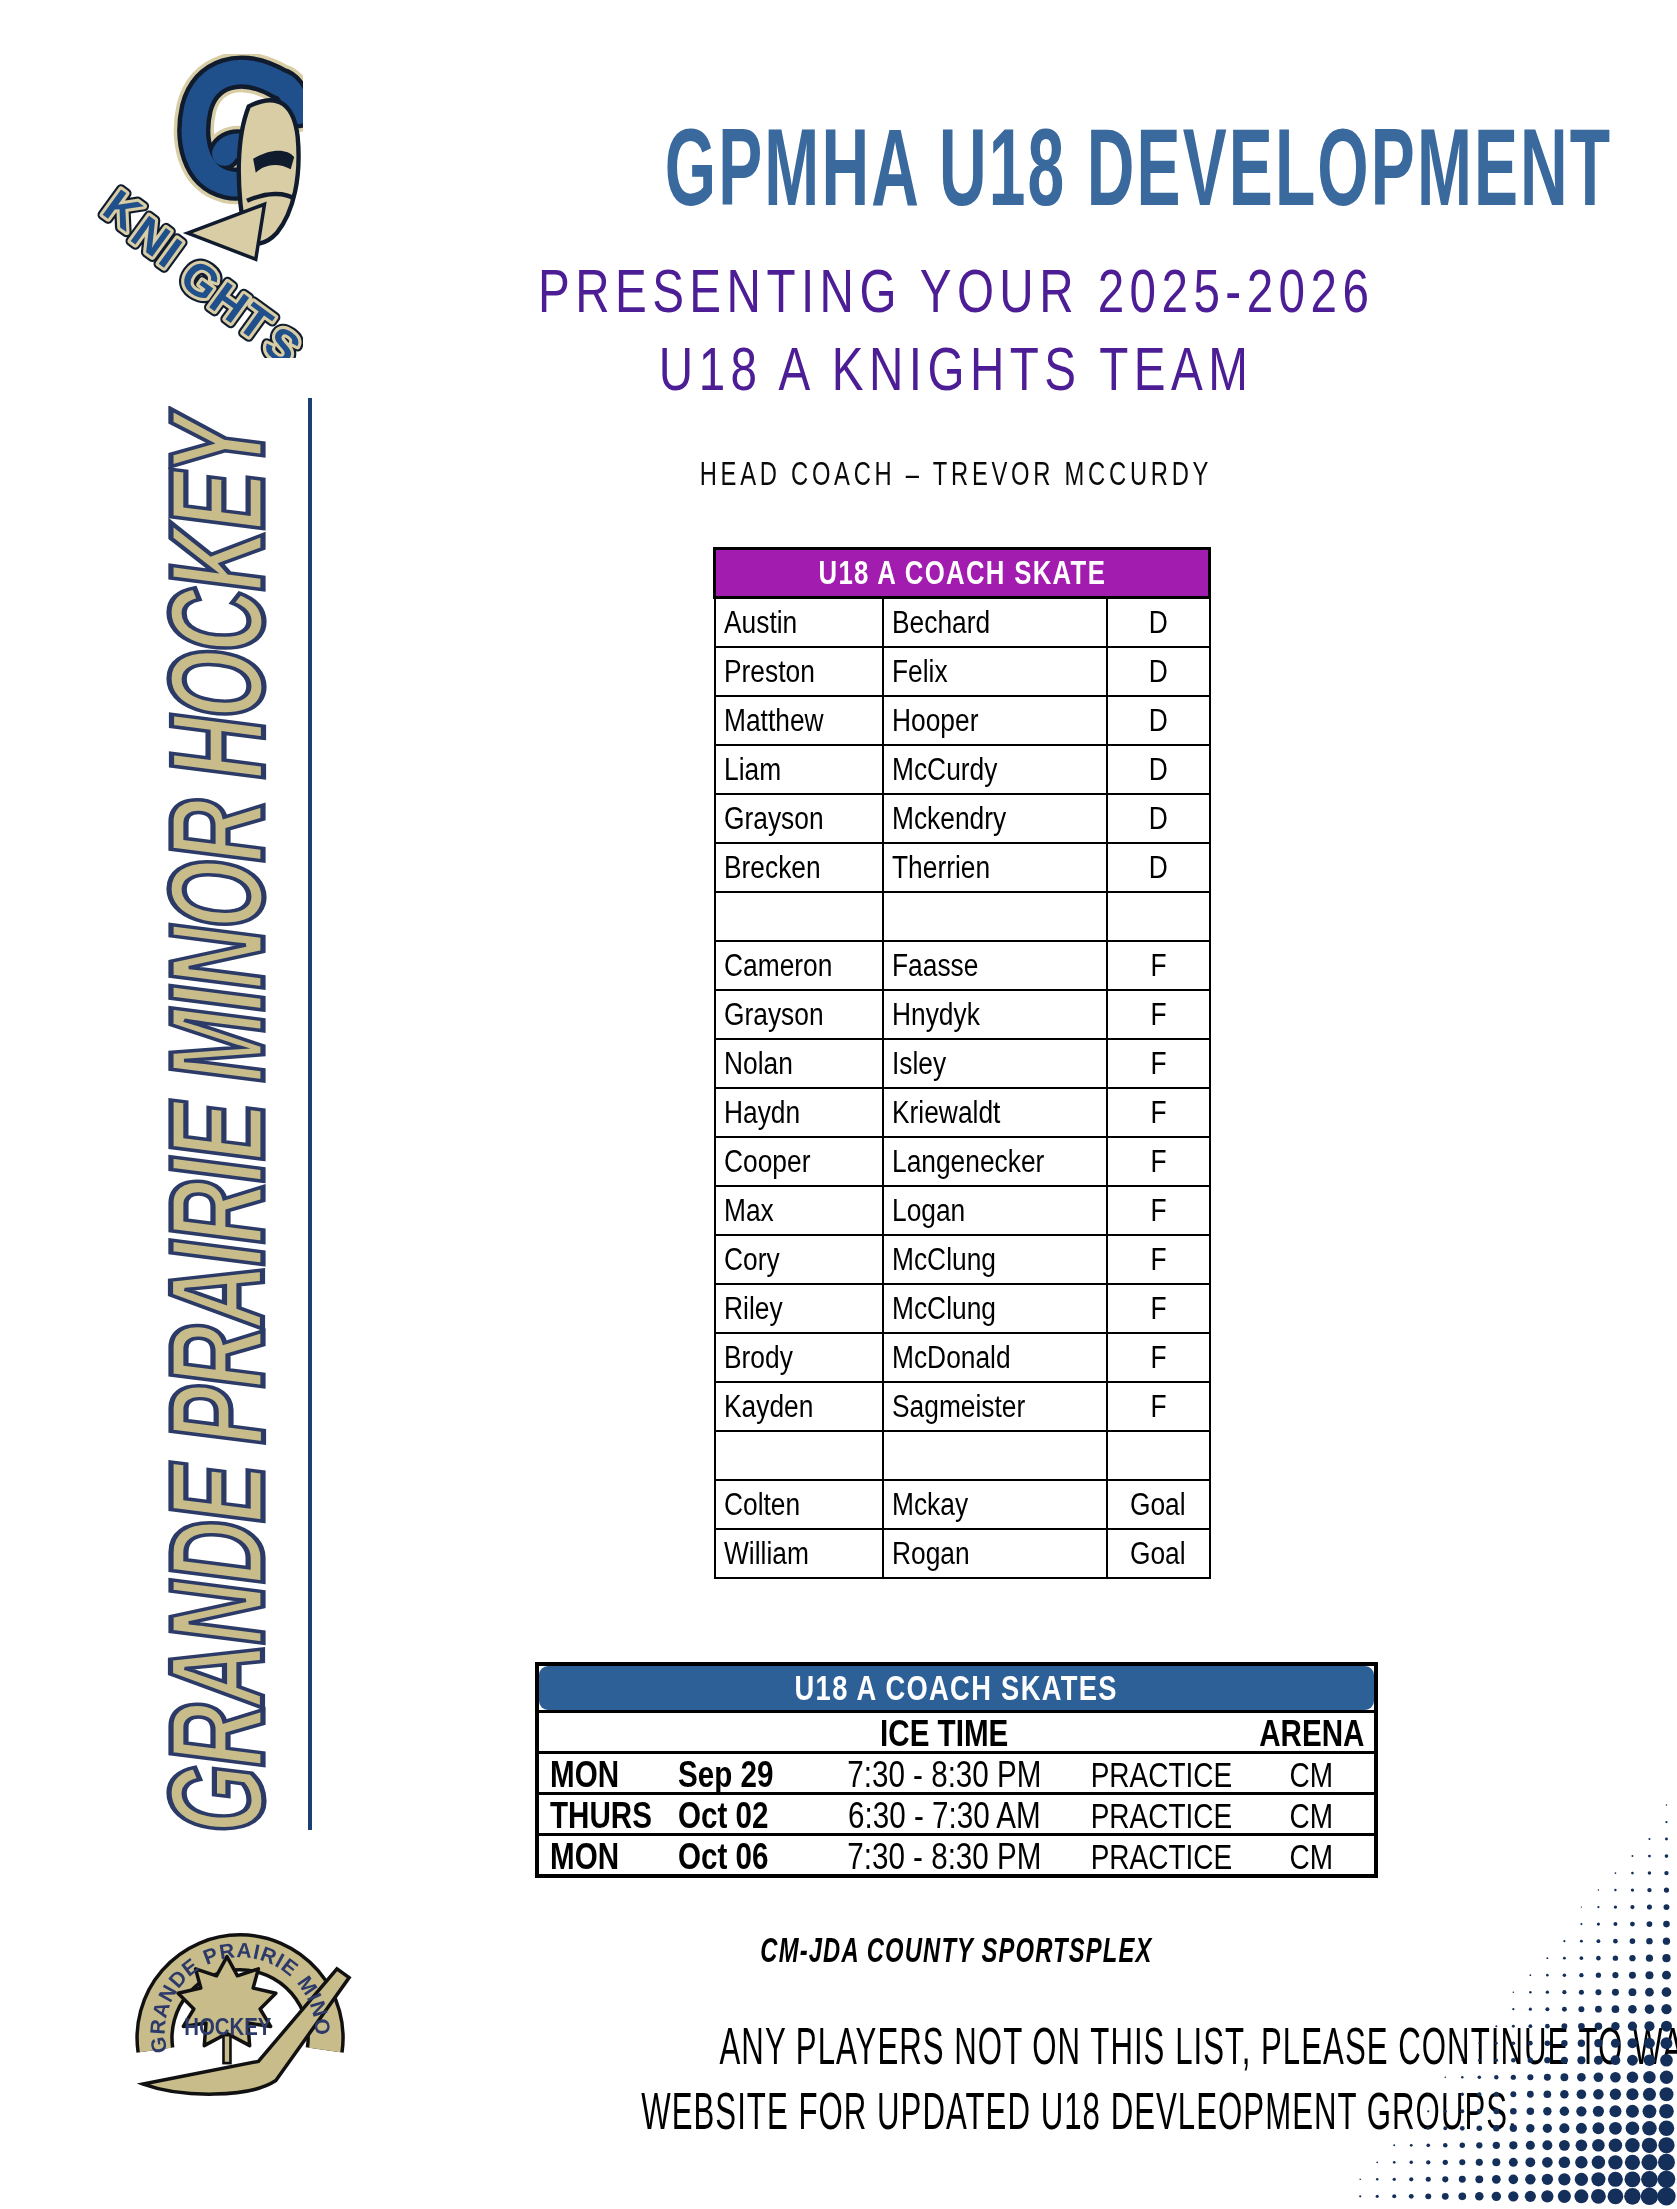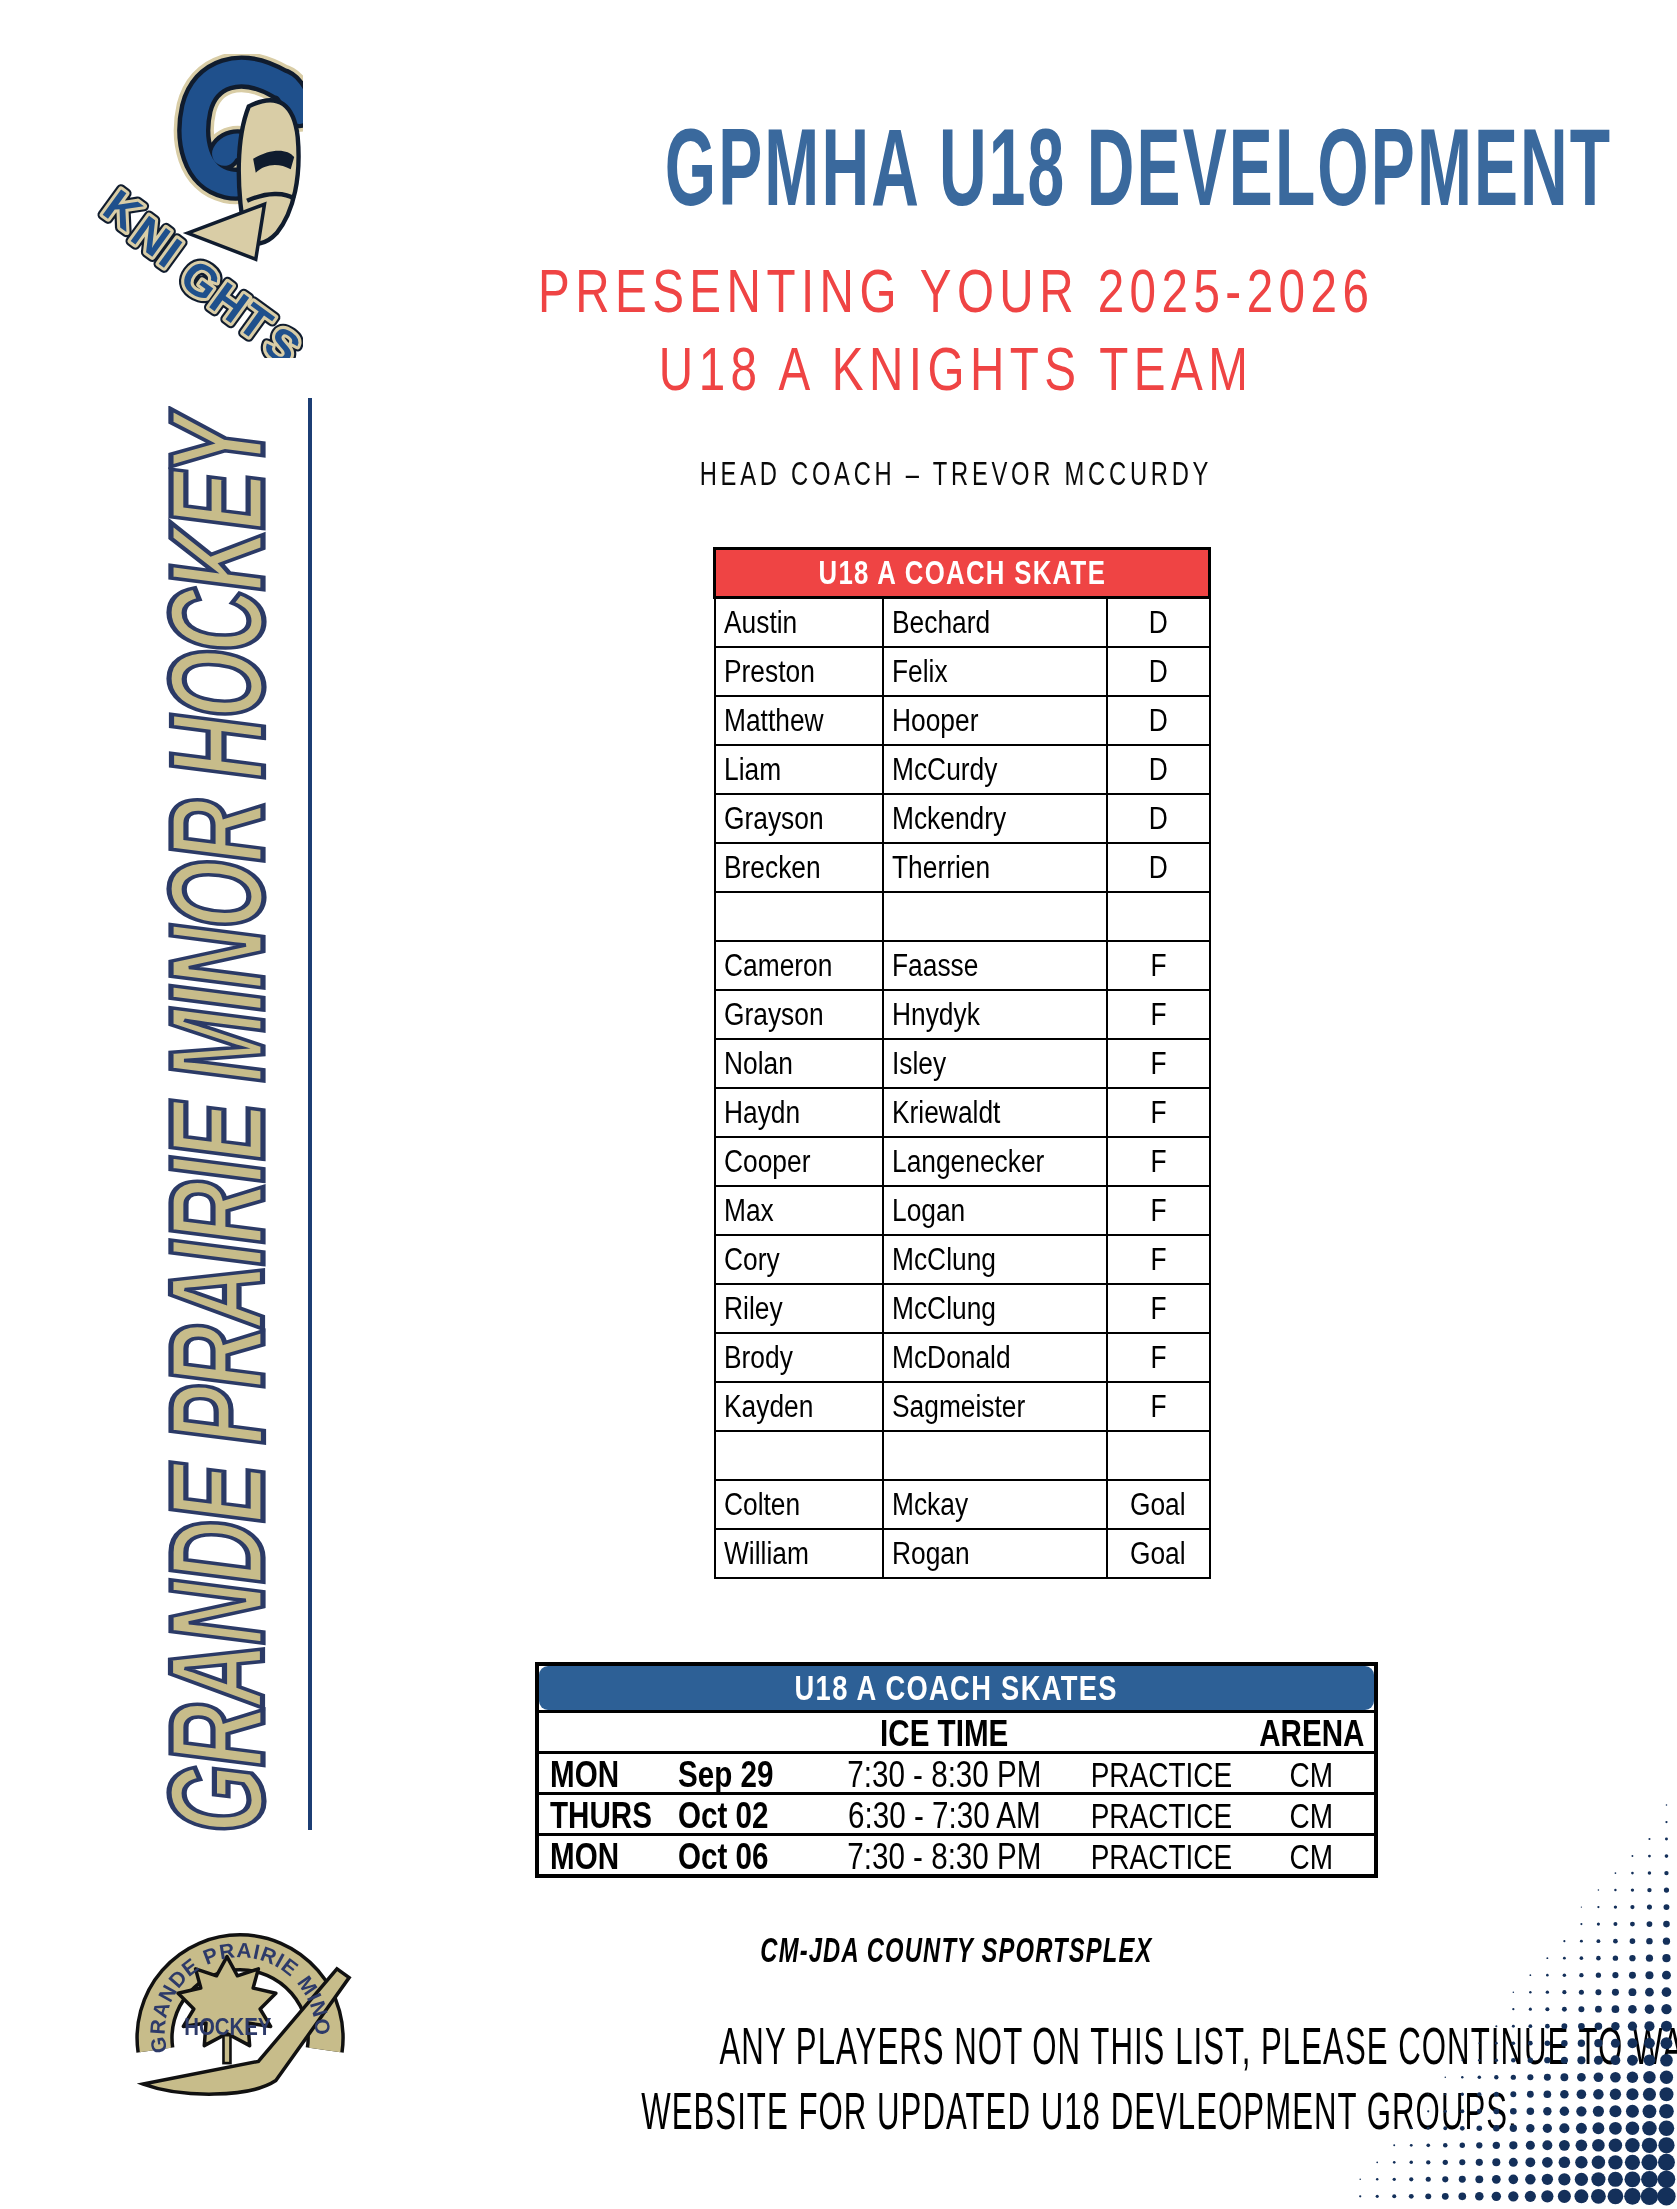--- a/index.html
+++ b/index.html
@@ -4,28 +4,28 @@
 <style>
   html,body{margin:0;padding:0;background:#fff;}
   .page{position:relative;width:1678px;height:2210px;background:#fff;overflow:hidden;
         font-family:"Liberation Sans",sans-serif;color:#000;}
   .abs{position:absolute;}
   .content-center{position:absolute;left:349px;width:1214px;text-align:center;}
   .cx{display:inline-block;white-space:nowrap;}
   
   .page-title{top:112px;font-size:110px;line-height:110px;font-weight:bold;color:#3a699d;}
   .page-title .cx{transform:scaleX(.60);transform-origin:50% 50%;letter-spacing:3.5px;}
-  .subtitle{top:252px;font-size:61px;line-height:78px;font-weight:400;color:#ef4444;}
+  .subtitle{top:252px;font-size:61px;line-height:78px;font-weight:400;color:#4c1d95;}
   .subtitle .cx{transform:scaleX(.78);transform-origin:50% 50%;letter-spacing:7px;}
   .coach{top:449px;font-size:33px;line-height:49px;color:#0a0a0a;}
   .coach .cx{transform:scaleX(.72);transform-origin:50% 50%;letter-spacing:5.2px;}
   
   .roster-wrap{left:713px;top:547px;}
   table.roster{border-collapse:collapse;width:494px;table-layout:fixed;background:#fff;}
-  table.roster th{background:#ef4444;border:3.5px solid #000;height:44px;}
+  table.roster th{background:#a21caf;border:3.5px solid #000;height:44px;}
   table.roster th .cx{color:#fff;font-size:33px;font-weight:bold;letter-spacing:1.7px;
       transform:scaleX(.78);transform-origin:50% 50%;}
   table.roster td{border:2.6px solid #000;height:47px;font-size:31px;padding:0 0 0 8.7px;
       overflow:hidden;}
   table.roster td.ps{text-align:center;padding:0;}
   .ct{display:inline-block;white-space:nowrap;transform:scaleX(.85);transform-origin:0 50%;}
   .ctc{display:inline-block;white-space:nowrap;transform:scaleX(.85);transform-origin:50% 50%;}
   
   .sched{left:535px;top:1662px;width:843px;border:4.4px solid #000;background:#fff;box-sizing:border-box;}
   .sched-title{height:44px;line-height:44px;background:#2d6096;text-align:center;border-radius:9px;}

